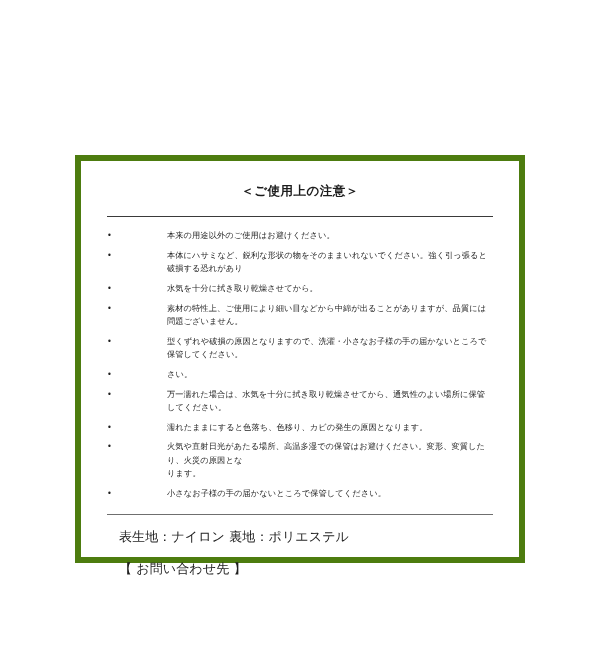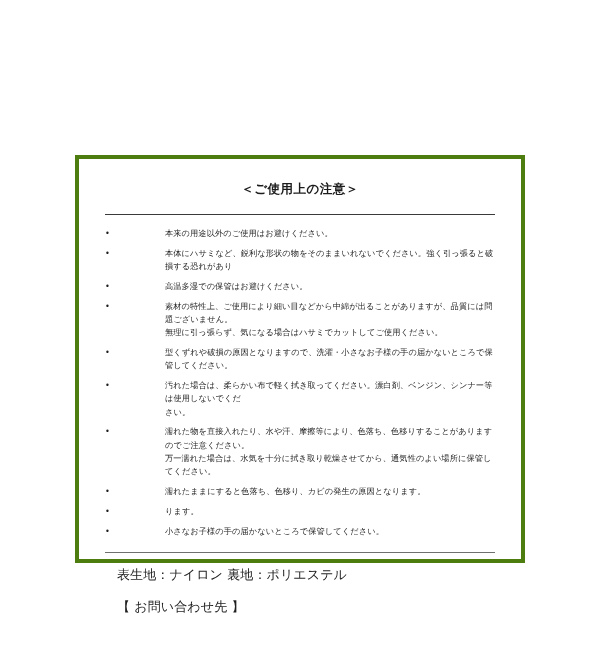--- a/index.html
+++ b/index.html
@@ -20,21 +20,21 @@
     background: #ffffff;
     overflow: hidden;
   }
   .care-card {
     position: absolute;
     left: 75px;
     top: 155px;
     width: 450px;
     height: 408px;
     box-sizing: border-box;
-    border: 4px solid #4d7c0f;
+    border: 6px solid #4d7c0f;
     background: #ffffff;
     padding: 22px 26px 0 26px;
   }
   .card-title {
     text-align: center;
     font-size: 12.5px;
     font-weight: bold;
     color: #1c1c1c;
     letter-spacing: 0.5px;
     margin: 0 0 16px 0;
@@ -107,53 +107,51 @@
         <span class="line">本来の用途以外のご使用はお避けください。</span>
       </li>
 
       <li class="note">
         <span class="bullet">•</span>
         <span class="line">本体にハサミなど、鋭利な形状の物をそのままいれないでください。強く引っ張ると破損する恐れがあり</span>
       </li>
 
       <li class="note">
         <span class="bullet">•</span>
-        <span class="line">高温多湿での保管はお避けください。</span>
+        <span class="line">水気を十分に拭き取り乾燥させてから。</span>
       </li>
 
       <li class="note">
         <span class="bullet">•</span>
         <span class="line">素材の特性上、ご使用により細い目などから中綿が出ることがありますが、品質には問題ございません。</span>
-        <span class="line">無理に引っ張らず、気になる場合はハサミでカットしてご使用ください。</span>
       </li>
 
       <li class="note">
         <span class="bullet">•</span>
         <span class="line">型くずれや破損の原因となりますので、洗濯・小さなお子様の手の届かないところで保管してください。</span>
       </li>
 
       <li class="note">
         <span class="bullet">•</span>
-        <span class="line">汚れた場合は、柔らかい布で軽く拭き取ってください。漂白剤、ベンジン、シンナー等は使用しないでくだ</span>
         <span class="line">さい。</span>
       </li>
 
       <li class="note">
         <span class="bullet">•</span>
-        <span class="line">濡れた物を直接入れたり、水や汗、摩擦等により、色落ち、色移りすることがありますのでご注意ください。</span>
         <span class="line">万一濡れた場合は、水気を十分に拭き取り乾燥させてから、通気性のよい場所に保管してください。</span>
       </li>
 
       <li class="note">
         <span class="bullet">•</span>
         <span class="line">濡れたままにすると色落ち、色移り、カビの発生の原因となります。</span>
       </li>
 
       <li class="note">
         <span class="bullet">•</span>
+        <span class="line">火気や直射日光があたる場所、高温多湿での保管はお避けください。変形、変質したり、火災の原因とな</span>
         <span class="line">ります。</span>
       </li>
 
       <li class="note">
         <span class="bullet">•</span>
         <span class="line">小さなお子様の手の届かないところで保管してください。</span>
       </li>
 
     </ul>
 

